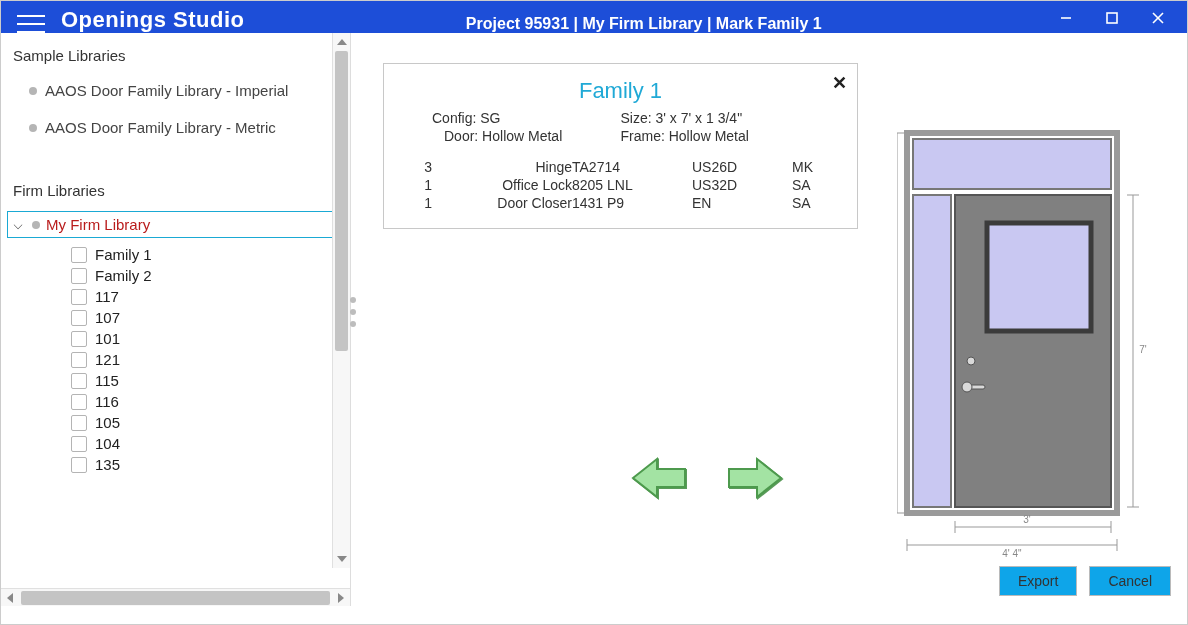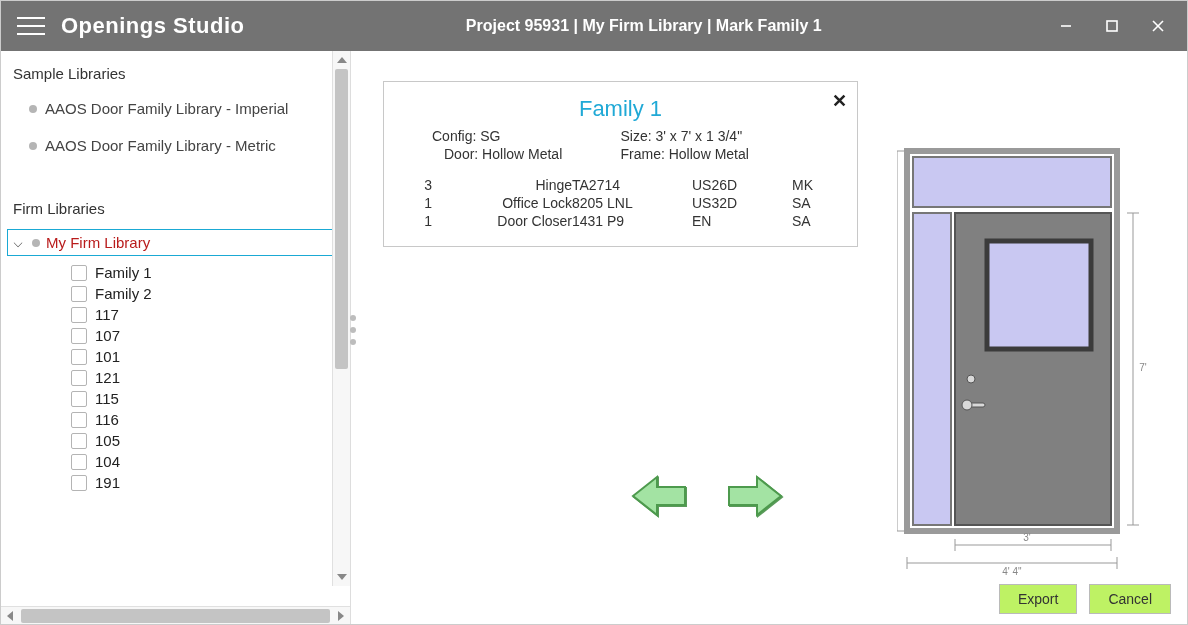--- a/index.html
+++ b/index.html
@@ -1,20 +1,20 @@
 <!DOCTYPE html>
 <html><head>
 <meta charset="utf-8">
 <style>
   * { box-sizing: border-box; }
   html, body { margin:0; padding:0; font-family: "Segoe UI", Arial, sans-serif; font-size:14px; color:#222; }
   body { width:1188px; height:625px; overflow:hidden; border:1px solid #ccc; }
 
   
-  .titlebar { background:#737373; color:#fff; height:50px; display:flex; align-items:center; }
+  .titlebar { background:#1d4ed8; color:#fff; height:32px; display:flex; align-items:flex-end; }
   .menu-icon { width:60px; display:flex; align-items:center; justify-content:center; }
   .menu-icon svg line { stroke:#fff; stroke-width:2; }
   .app-name { font-size:22px; font-weight:600; letter-spacing:0.5px; }
   .project-label { flex:1; text-align:center; font-size:16px; font-weight:600; white-space:nowrap; }
   .win-controls { display:flex; align-items:center; padding-right:6px; }
   .win-btn { width:46px; height:30px; display:flex; align-items:center; justify-content:center; color:#fff; font-size:14px; }
   .win-btn svg * { stroke:#fff; stroke-width:1.6; fill:none; }
 
   
   .content { display:flex; height:calc(100% - 50px); }
@@ -67,21 +67,21 @@
   .hw-row .c3 { width:120px; }
   .hw-row .c4 { width:100px; }
   .hw-row .c5 { width:40px; }
 
   .nav-arrows { position:absolute; left:280px; top:420px; display:flex; gap:40px; }
   .nav-arrow svg { filter: drop-shadow(1px 1px 0 #5a9a5a); }
 
   .door-view { position:absolute; right:40px; top:90px; width:250px; height:440px; }
 
   .footer-buttons { position:absolute; right:16px; bottom:10px; display:flex; gap:12px; }
-  .btn { border:1px solid #bababa; background:#bef264; padding:6px 18px; font-size:14px; color:#333; }
+  .btn { border:1px solid #bababa; background:#0ea5e9; padding:6px 18px; font-size:14px; color:#333; }
 
   .dim-label { font-family: Arial, sans-serif; font-size:10px; fill:#888; }
 </style>
 </head>
 <body>
 
 <div class="titlebar">
   <div class="menu-icon">
     <svg width="28" height="18">
         <line x1="0" y1="1" x2="28" y2="1"></line>
@@ -170,21 +170,21 @@
             <div class="tree-item">
               <span class="checkbox"></span>
               <span>105</span>
             </div>
             <div class="tree-item">
               <span class="checkbox"></span>
               <span>104</span>
             </div>
             <div class="tree-item">
               <span class="checkbox"></span>
-              <span>191</span>
+              <span>135</span>
             </div>
           </div>
       </div>
 
       <div class="vscroll">
         <div class="arrow-up">
             <div class="triangle"></div>
           </div>
         <div class="thumb"></div>
         <div class="arrow-down">

